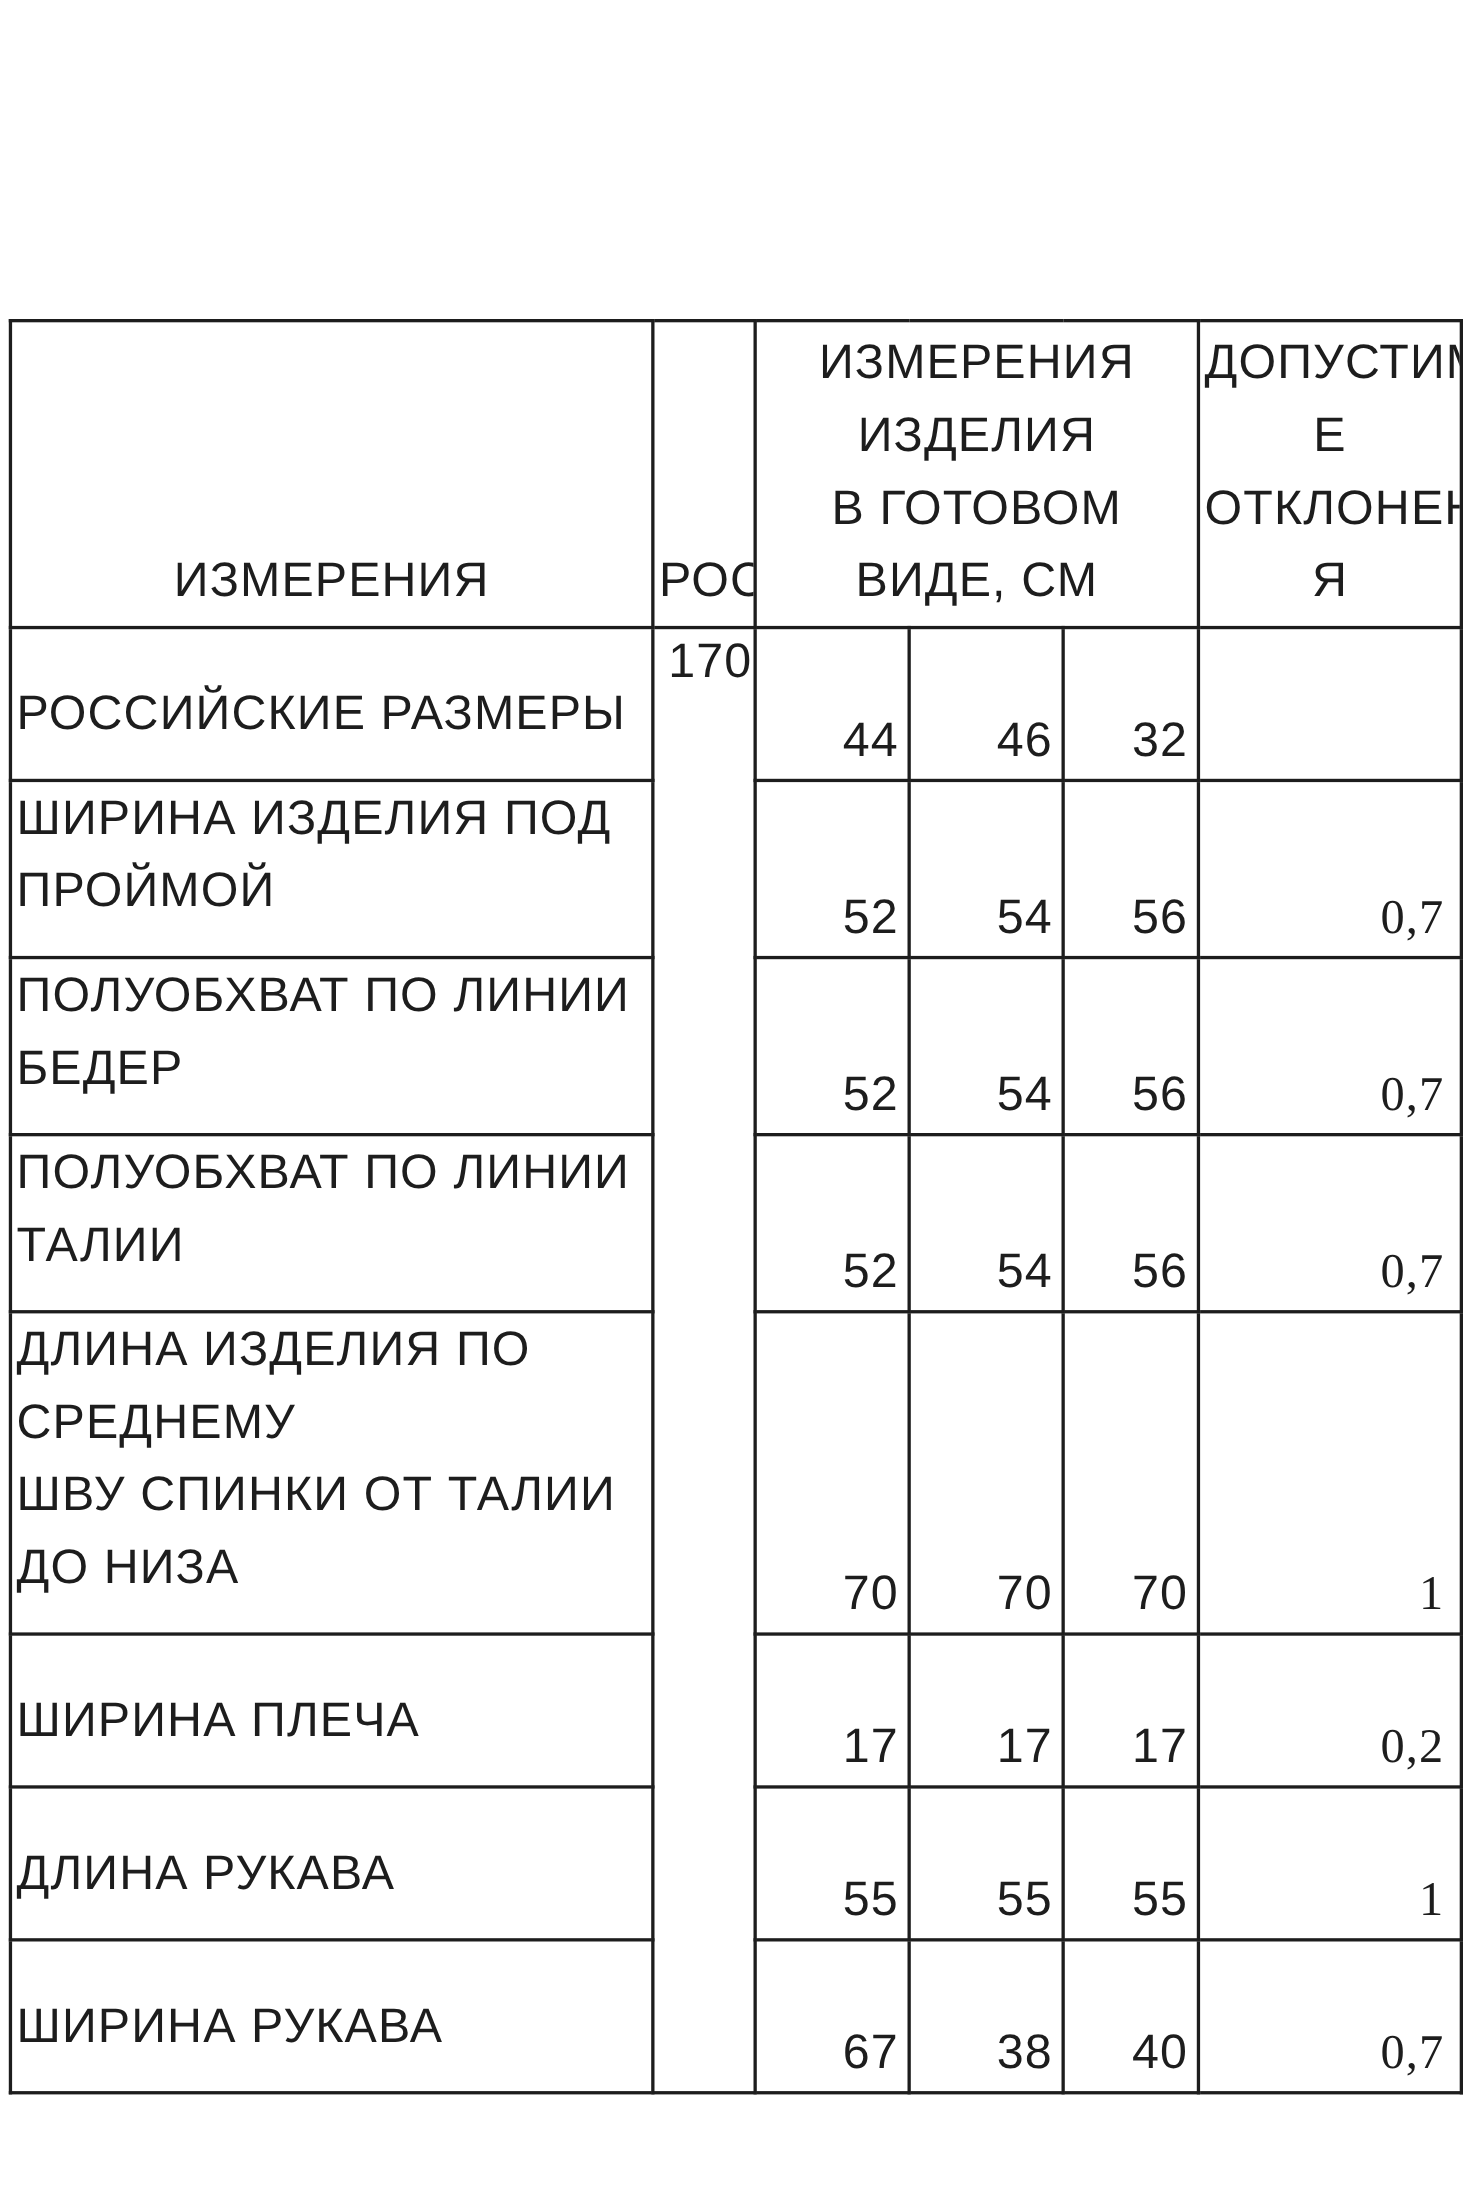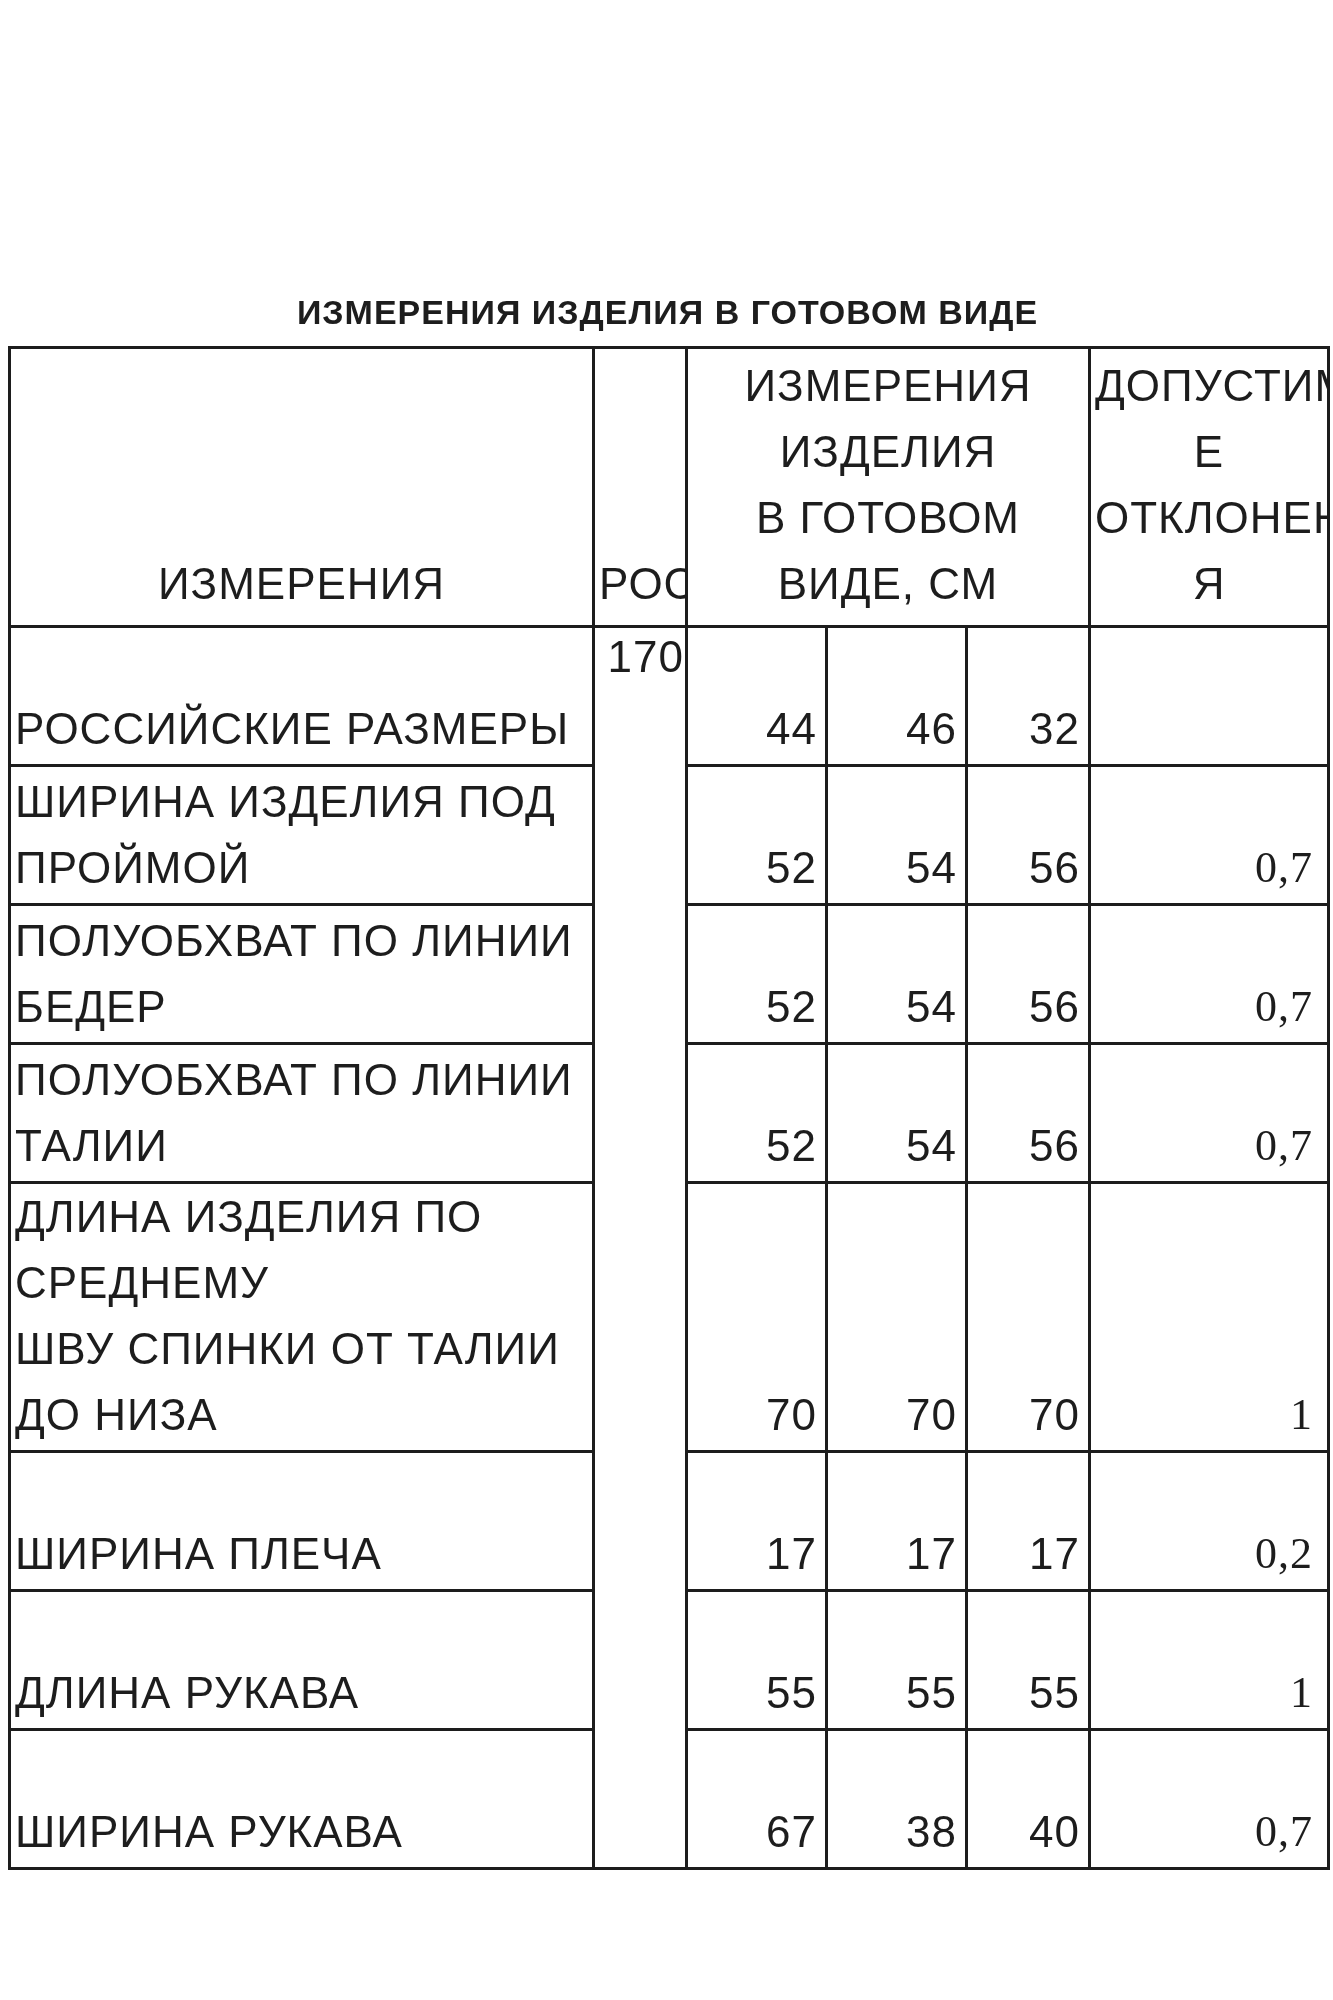--- a/index.html
+++ b/index.html
@@ -49,21 +49,21 @@
   .size-table th {
     vertical-align: bottom;
     text-align: center;
     padding: 4px 4px 8px 4px;
     line-height: 1.5;
     white-space: pre-line;
   }
   td.cell-label {
     vertical-align: bottom;
     text-align: left;
-    padding: 0 2px 2px 4px;
+    padding: 0 2px 26px 4px;
     line-height: 1.5;
     white-space: pre-line;
   }
   td.cell-rost {
     vertical-align: top;
     text-align: right;
     padding-top: 4px;
   }
   td.cell-val {
     vertical-align: bottom;
@@ -75,21 +75,20 @@
     text-align: right;
     padding: 0 14px 10px 0;
     font-family: Liberation Serif, serif;
   }
 </style>
 </head>
 <body>
 
 <div class="page">
 
-  <h1 class="doc-title">ИЗМЕРЕНИЯ ИЗДЕЛИЯ В ГОТОВОМ ВИДЕ</h1>
 
   <table class="size-table">
     <colgroup>
       <col style="width:584px">
       <col style="width:93px">
       <col style="width:140px">
       <col style="width:140px">
       <col style="width:123px">
       <col style="width:239px">
     </colgroup>

